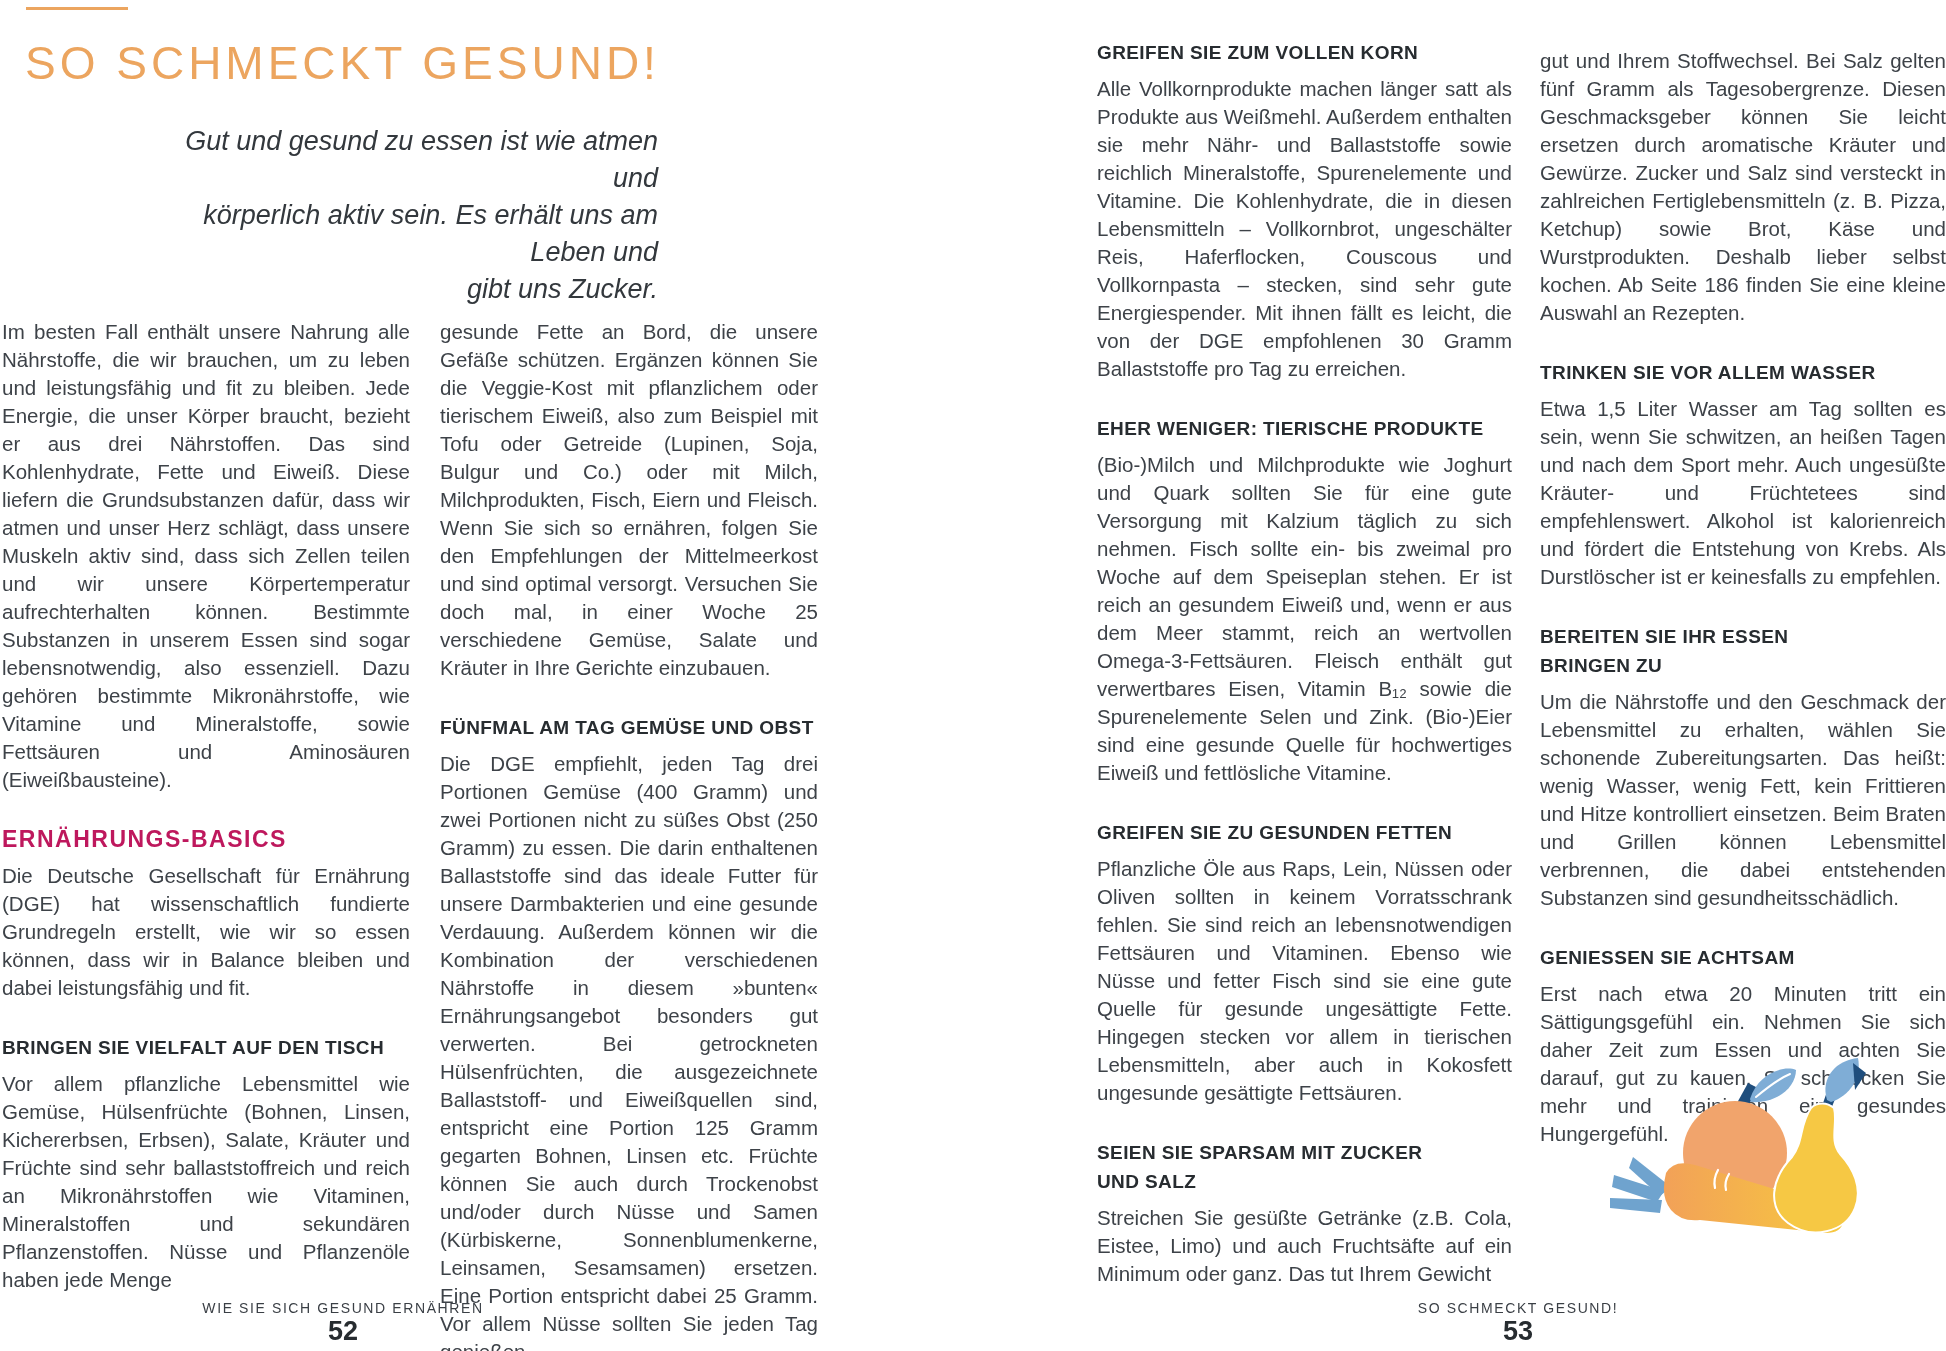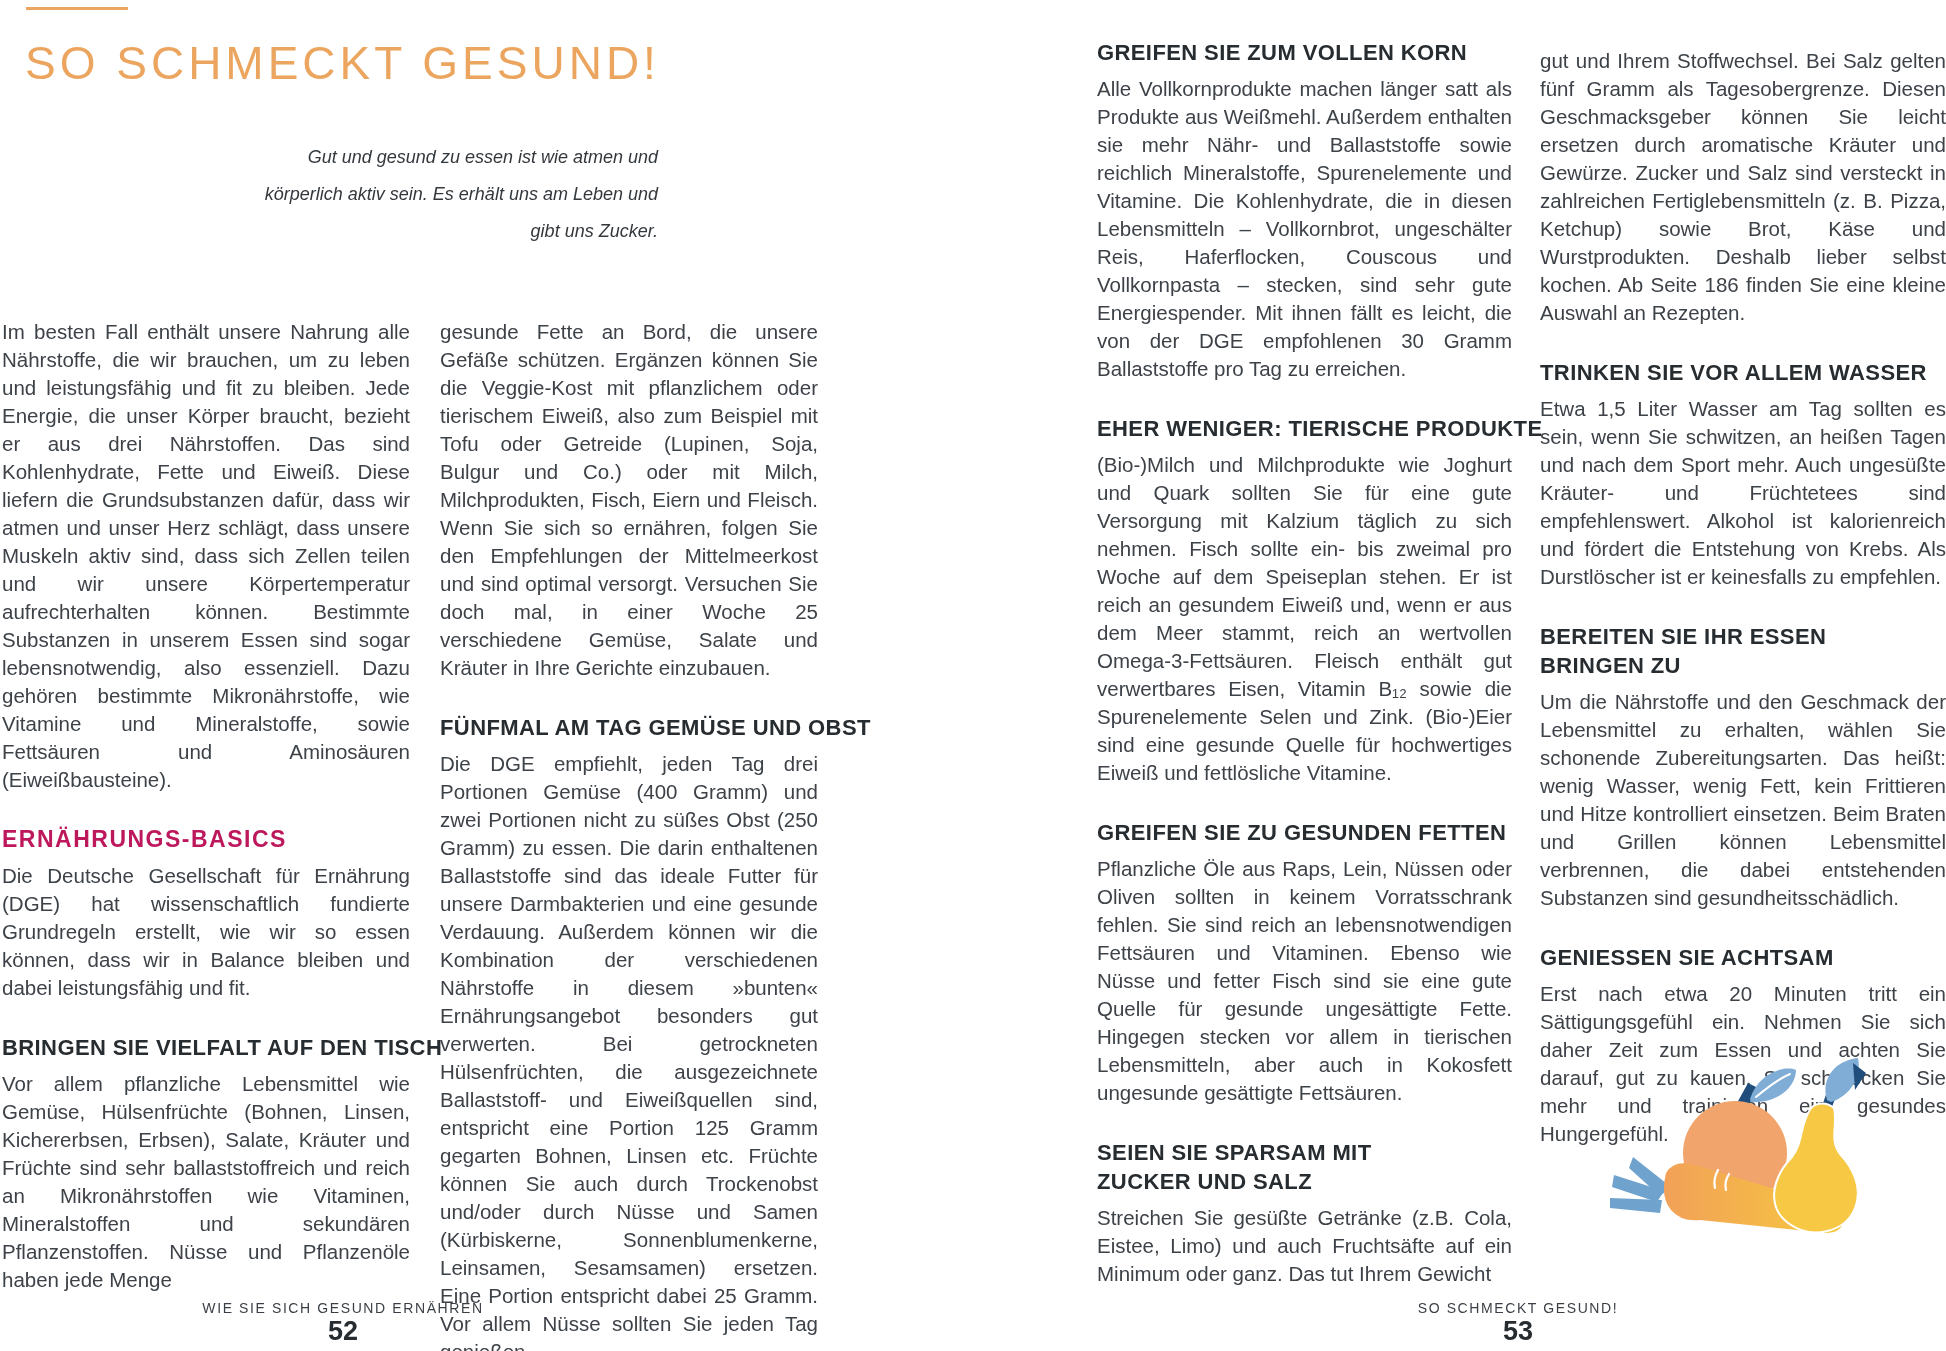--- a/index.html
+++ b/index.html
@@ -26,24 +26,23 @@
     font-weight: 400;
     letter-spacing: 4px;
     color: #eca55f;
   }
   .intro {
     position: absolute;
     left: 160px; top: 123px;
     width: 498px;
     text-align: right;
     font-style: italic;
-    font-size: 18px;
+    font-size: 27px;
     line-height: 37px;
     color: #33383d;
-    margin-top: 16px;
   }
   .col {
     position: absolute;
     font-size: 20.5px;
     line-height: 28px;
     text-align: justify;
     hyphens: auto;
     -webkit-hyphens: auto;
   }
   .col p { margin: 0 0 0 0; }
@@ -51,21 +50,21 @@
   .h-orange {
     margin: 0 0 9px 0;
     font-size: 23px;
     font-weight: 700;
     letter-spacing: 1.5px;
     color: #be185d;
     text-align: left;
   }
   .h-dark {
     margin: 0 0 8px 0;
-    font-size: 22px;
+    font-size: 19px;
     font-weight: 700;
     letter-spacing: 0.4px;
     color: #272c30;
     text-align: left;
     line-height: 29px;
   }
   .nowrap { white-space: nowrap; }
   .narrow  { max-width: 365px; }
   .narrow2 { max-width: 305px; }
   .col-l1 { left: 2px;    top: 318px; width: 408px; }

